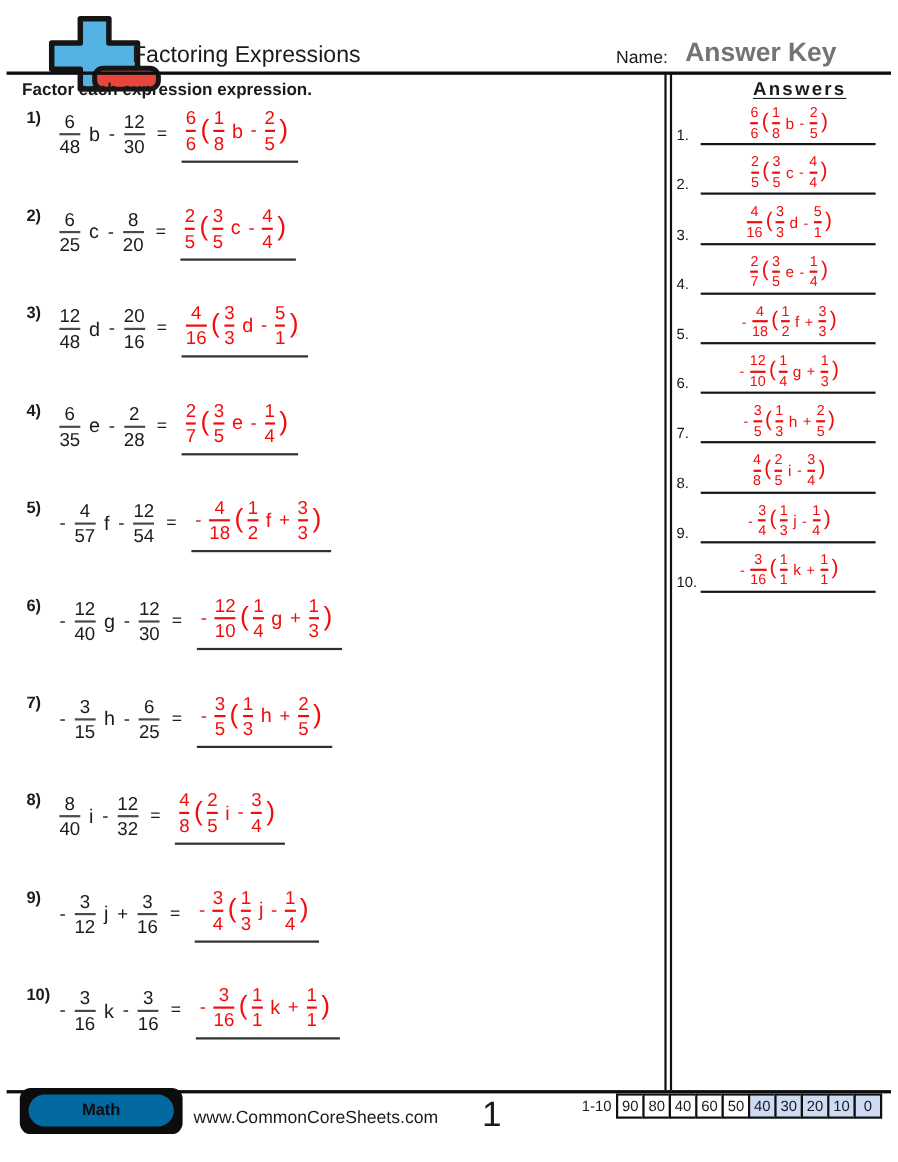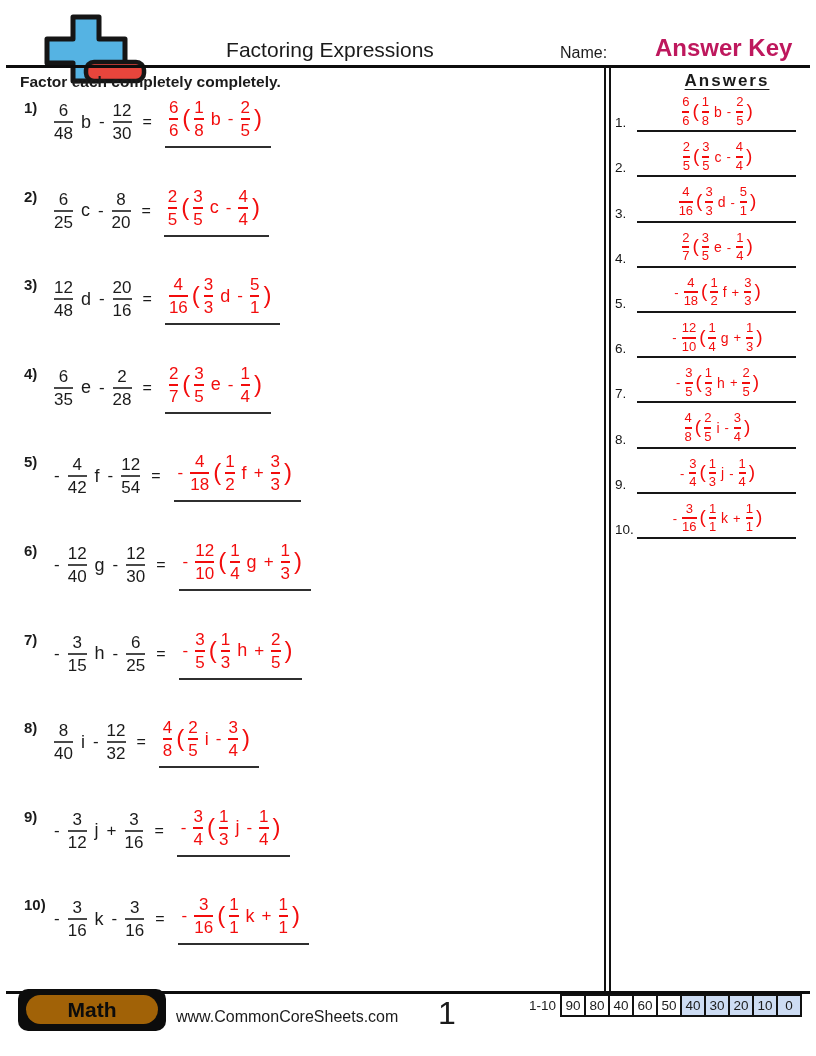--- a/index.html
+++ b/index.html
@@ -2,23 +2,23 @@
 <html><head>
 <meta charset="utf-8">
 <style>
   html,body{margin:0;padding:0;background:#fff;}
   body{width:816px;height:1056px;position:relative;overflow:hidden;
        font-family:"Liberation Sans","DejaVu Sans",sans-serif;color:#1b1b1b;}
   .abs{position:absolute;}
 
   
   .logo{left:26px;top:12px;width:128px;height:76px;}
-  .title{left:120px;top:38px;width:420px;text-align:center;font-size:21px;}
+  .title{left:120px;top:38px;width:420px;font-size:21px;}
   .name-label{left:560px;top:44px;font-size:16px;text-align:right;}
-  .name-value{left:655px;top:34px;font-size:24px;font-weight:bold;color:#be185d;}
+  .name-value{left:623px;top:34px;font-size:24px;font-weight:bold;color:#737373;}
   .rule-top{left:6px;right:6px;top:65px;height:3px;background:#0d0d0d;}
   .instruction{left:20px;top:73px;font-size:15.5px;font-weight:bold;}
   .answers-title{left:628px;top:71px;width:198px;text-align:center;font-size:17px;
                  font-weight:bold;text-decoration:underline;text-underline-offset:3px;letter-spacing:2px;}
   .vline-a{left:604px;top:67px;width:2px;height:924px;background:#111;}
   .vline-b{left:609px;top:67px;width:2px;height:924px;background:#111;}
 
   
   .frac{display:inline-flex;flex-direction:column;align-items:center;line-height:1.12;font-size:17px;}
   .frac .bar{height:2px;align-self:stretch;background:#4a4a4a;margin:1px 0;}
@@ -46,22 +46,22 @@
   .acontent{position:absolute;left:25px;right:16px;bottom:9px;display:flex;align-items:center;
             justify-content:center;gap:5px;color:#f20d0d;}
   .acontent .frac{font-size:13px;}
   .acontent .var{font-size:14px;}
   .acontent .op{font-size:13px;}
   .acontent .paren{font-size:19px;margin:0 -2px;}
 
   
   .rule-bottom{left:6px;right:6px;top:991px;height:3px;background:#0d0d0d;}
   .badge{left:18px;top:989px;width:148px;height:42px;background:#0c0c0c;border-radius:10px;}
-  .badge-pill{position:absolute;left:8px;top:6px;right:8px;bottom:7px;background:#a16207;border-radius:16px;
-              display:flex;align-items:center;justify-content:center;font-size:21px;font-weight:bold;color:#0c0c0c;}
+  .badge-pill{position:absolute;left:8px;top:6px;right:8px;bottom:7px;background:#0369a1;border-radius:16px;
+              display:flex;align-items:center;justify-content:center;font-size:15px;font-weight:bold;color:#0c0c0c;}
   .website{left:176px;top:1008px;font-size:16px;}
   .pagenum{left:397px;top:995px;width:100px;text-align:center;font-size:32px;}
   .score-label{left:520px;top:998px;width:36px;text-align:right;font-size:13.5px;}
   .score-table{left:560px;top:994px;display:flex;}
   .scell{width:22px;height:19px;border:2px solid #111;font-size:13.5px;line-height:19px;
          text-align:center;background:#fff;}
   .scell + .scell{margin-left:-2px;}
   .scell.hl{background:#cddcf3;}
 </style>
 </head>
@@ -70,21 +70,21 @@
 <div class="abs logo">
   <svg width="128" height="76" viewBox="0 0 128 76">
     <path d="M47 5 h26 v22 h26 v24 h-26 v18 h-26 v-18 h-26 v-24 h26 z" fill="#55b3e3" stroke="#151515" stroke-width="5" stroke-linejoin="round"></path>
     <rect x="60" y="50" width="58" height="19" rx="8" fill="#e8453c" stroke="#151515" stroke-width="4.5"></rect>
   </svg>
 </div>
 <div class="abs title">Factoring Expressions</div>
 <div class="abs name-label">Name:</div>
 <div class="abs name-value">Answer Key</div>
 <div class="abs rule-top"></div>
-<div class="abs instruction">Factor each completely completely.</div>
+<div class="abs instruction">Factor each expression expression.</div>
 <div class="abs answers-title">Answers</div>
 <div class="abs vline-a"></div>
 <div class="abs vline-b"></div>
 
 <div class="abs" id="problems">
   <div class="problem">
     <span class="pnum">1)</span>
     <span class="expr">
 
       <span class="frac">
@@ -251,21 +251,21 @@
     </span>
   </div>
 
   <div class="problem">
     <span class="pnum">5)</span>
     <span class="expr">
       <span class="op sg">-</span>
       <span class="frac">
           <span>4</span>
           <span class="bar"></span>
-          <span>42</span>
+          <span>57</span>
         </span>
       <span class="var">f</span>
       <span class="op">-</span>
       <span class="frac">
           <span>12</span>
           <span class="bar"></span>
           <span>54</span>
         </span>
       <span class="eq">=</span>
       <span class="ansblank redpart">

